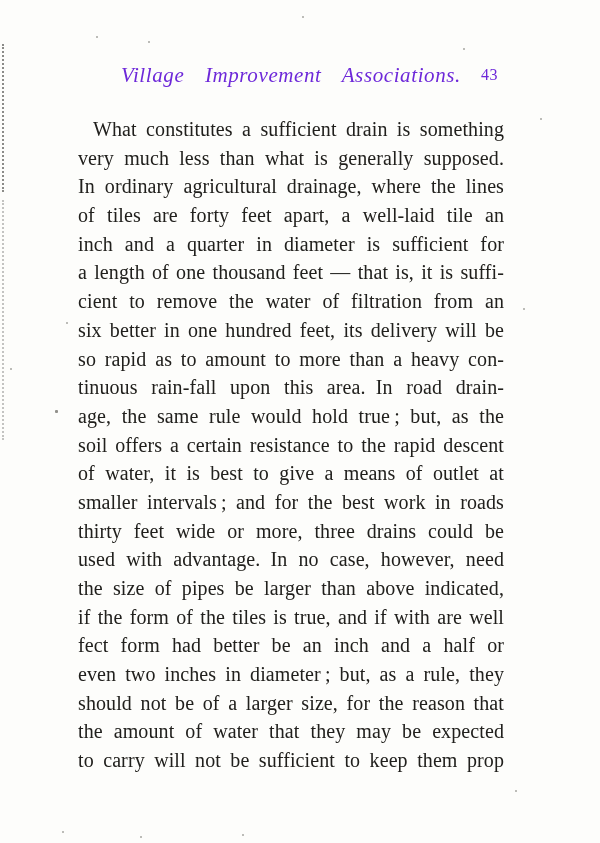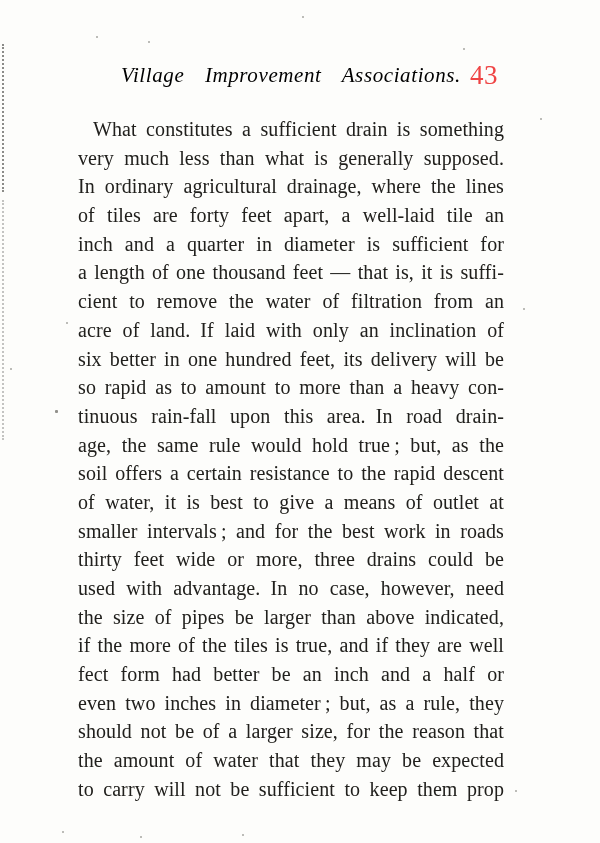--- a/index.html
+++ b/index.html
@@ -25,31 +25,31 @@
     height: 34px;
   }
   .header-title {
     display: block;
     text-align: center;
     font-style: italic;
     font-size: 21px;
     line-height: 34px;
     letter-spacing: 0.6px;
     word-spacing: 0.7em;
-    color: #000000;
+    color: #6d28d9;
   }
   .page-number {
     position: absolute;
     right: 6px;
     top: 0;
-    font-size: 27px;
+    font-size: 16px;
     line-height: 34px;
     font-style: normal;
     letter-spacing: 0.5px;
-    color: #ef4444;
+    color: #6d28d9;
   }
   
   .body-text {
     position: absolute;
     top: 99px;
     left: 78px;
     width: 426px;
     margin-top: 16px;
   }
   .line {
@@ -103,32 +103,31 @@
   </div>
 
   <div class="body-text">
     <div class="line indent">What constitutes a sufficient drain is something</div>
     <div class="line">very much less than what is generally supposed.</div>
     <div class="line">In ordinary agricultural drainage, where the lines</div>
     <div class="line">of tiles are forty feet apart, a well-laid tile an</div>
     <div class="line">inch and a quarter in diameter is sufficient for</div>
     <div class="line">a length of one thousand feet — that is, it is suffi-</div>
     <div class="line">cient to remove the water of filtration from an</div>
-    <div class="line">acre of land. If laid with only an inclination of</div>
     <div class="line">six better in one hundred feet, its delivery will be</div>
     <div class="line">so rapid as to amount to more than a heavy con-</div>
     <div class="line">tinuous rain-fall upon this area. In road drain-</div>
     <div class="line">age, the same rule would hold true ; but, as the</div>
     <div class="line">soil offers a certain resistance to the rapid descent</div>
     <div class="line">of water, it is best to give a means of outlet at</div>
     <div class="line">smaller intervals ; and for the best work in roads</div>
     <div class="line">thirty feet wide or more, three drains could be</div>
     <div class="line">used with advantage. In no case, however, need</div>
     <div class="line">the size of pipes be larger than above indicated,</div>
-    <div class="line">if the more of the tiles is true, and if they are well</div>
+    <div class="line">if the form of the tiles is true, and if with are well</div>
     <div class="line">fect form had better be an inch and a half or</div>
     <div class="line">even two inches in diameter ; but, as a rule, they</div>
     <div class="line">should not be of a larger size, for the reason that</div>
     <div class="line">the amount of water that they may be expected</div>
     <div class="line">to carry will not be sufficient to keep them prop</div>
   </div>
 
   <div class="edge-dashes-top"></div>
   <div class="edge-dashes-bottom"></div>
   <div class="speck" style="left:96px; top:36px;"></div>

